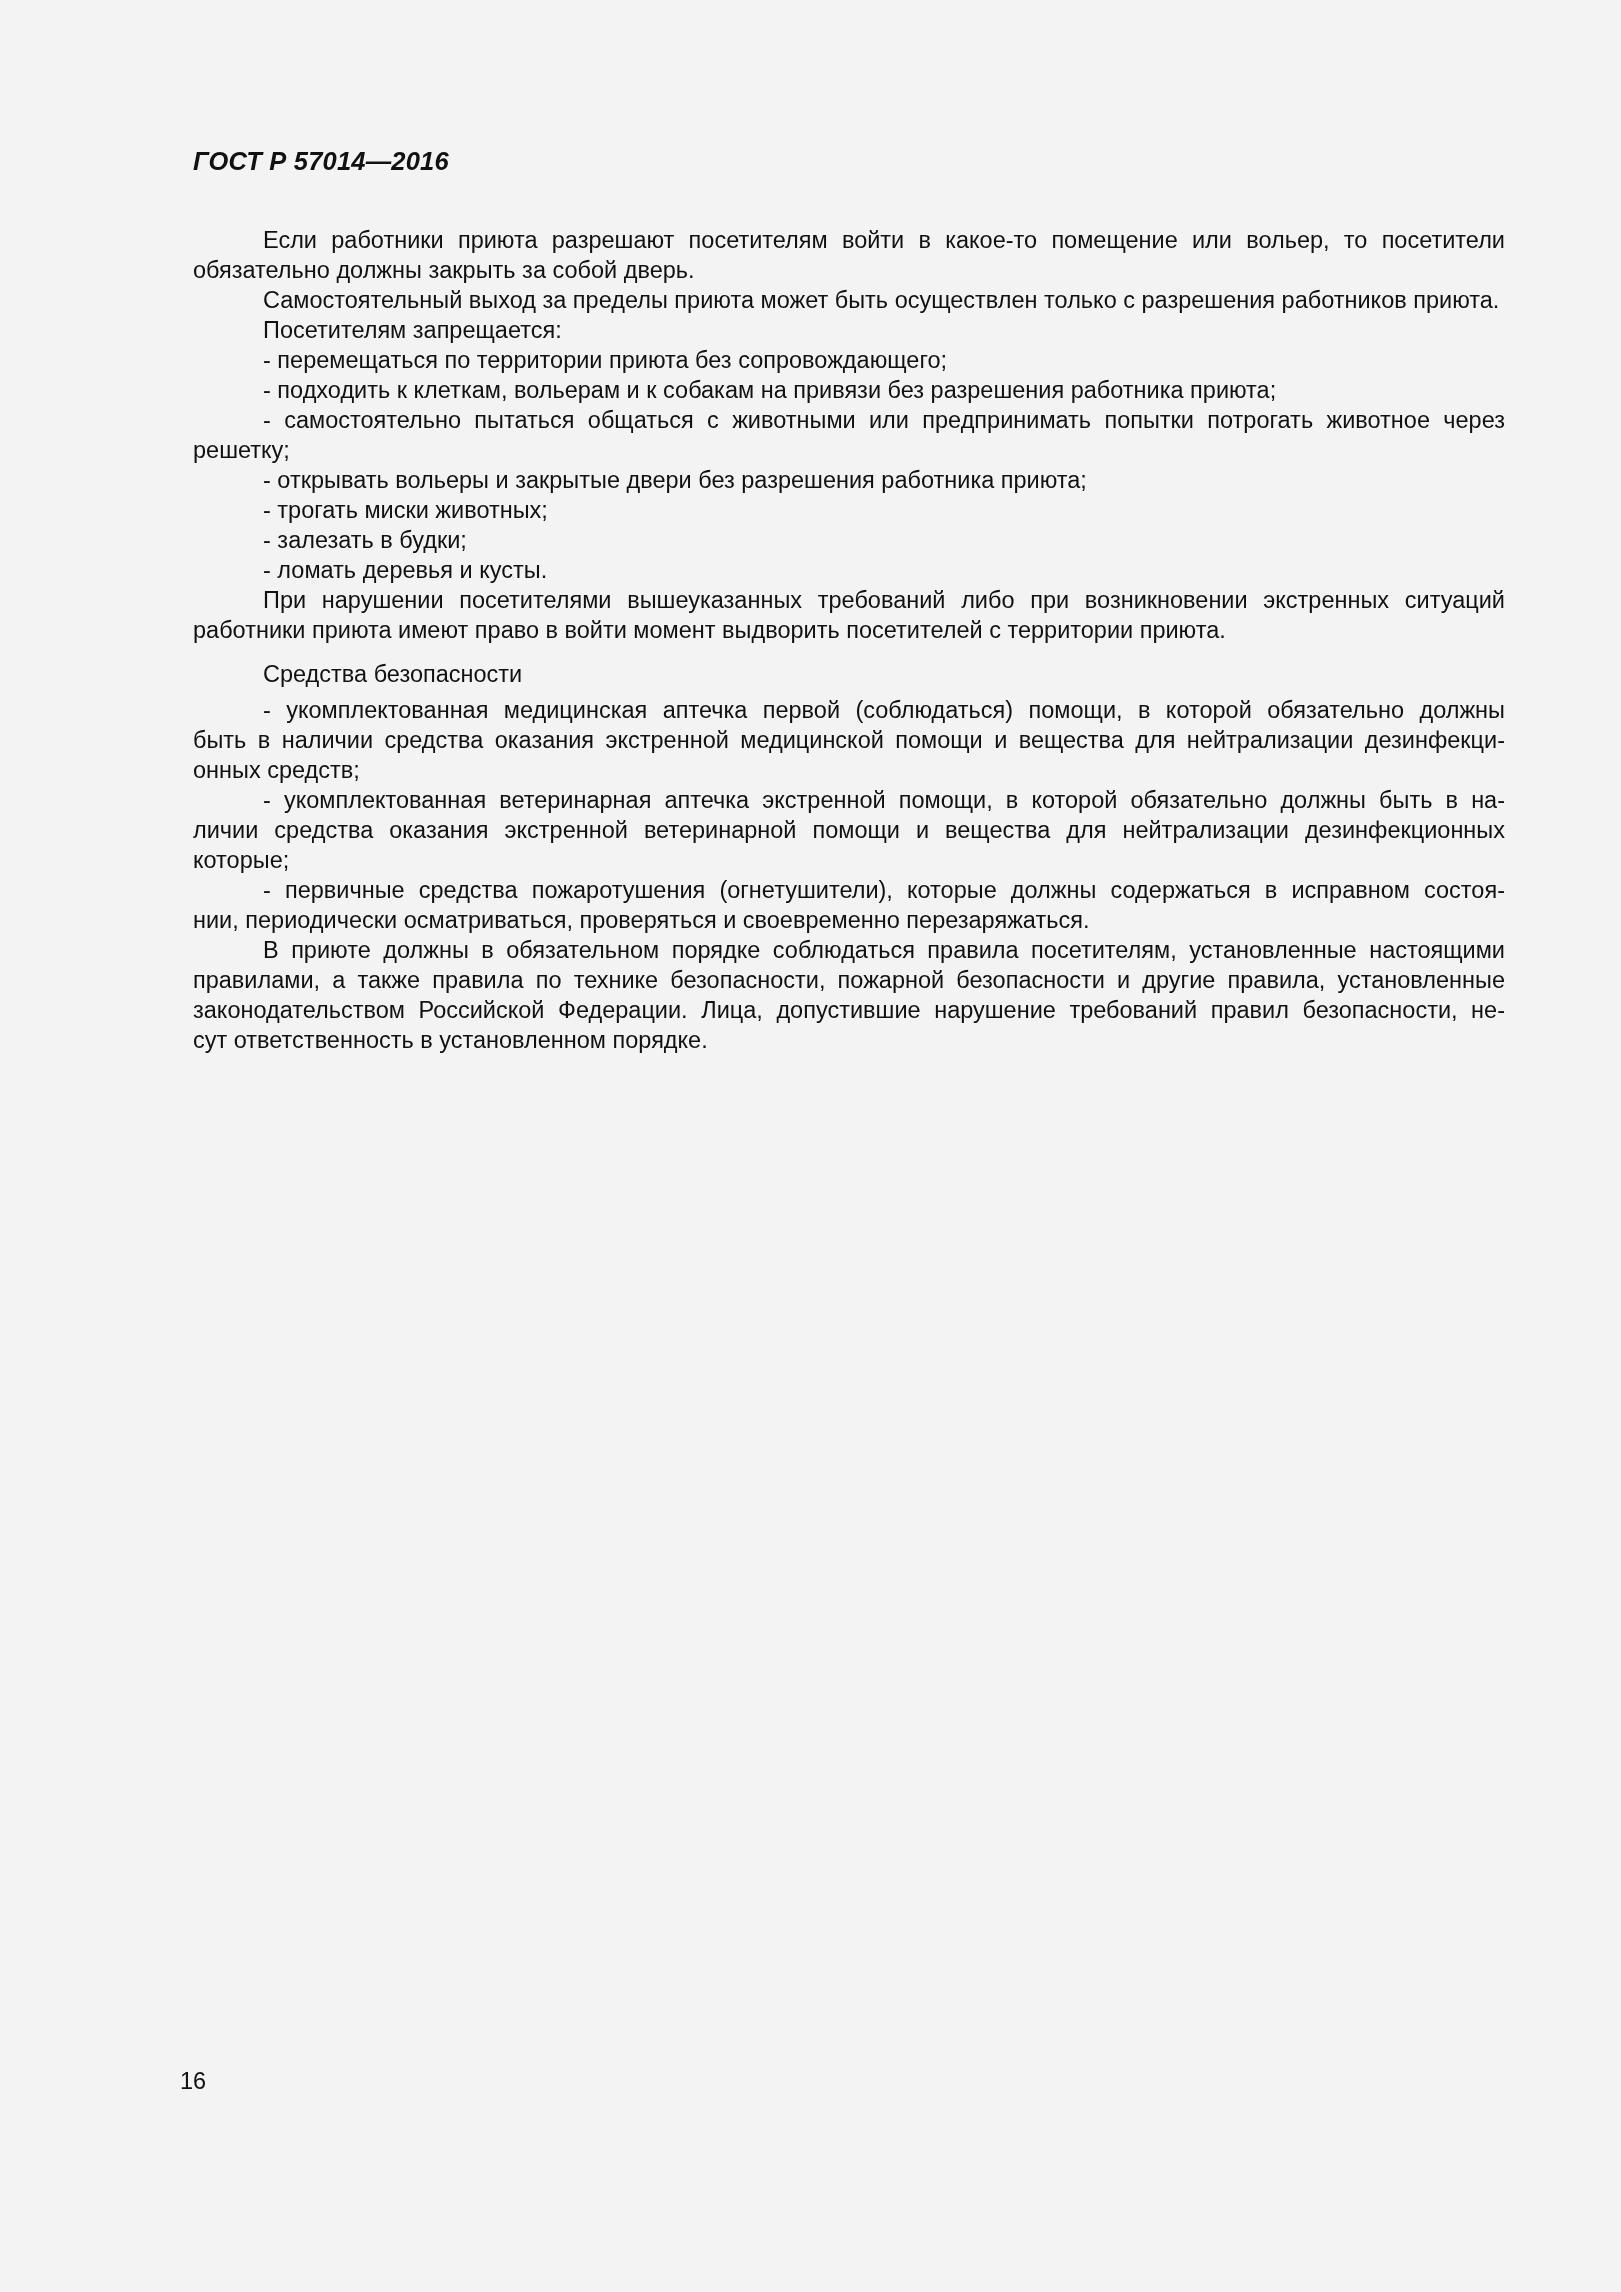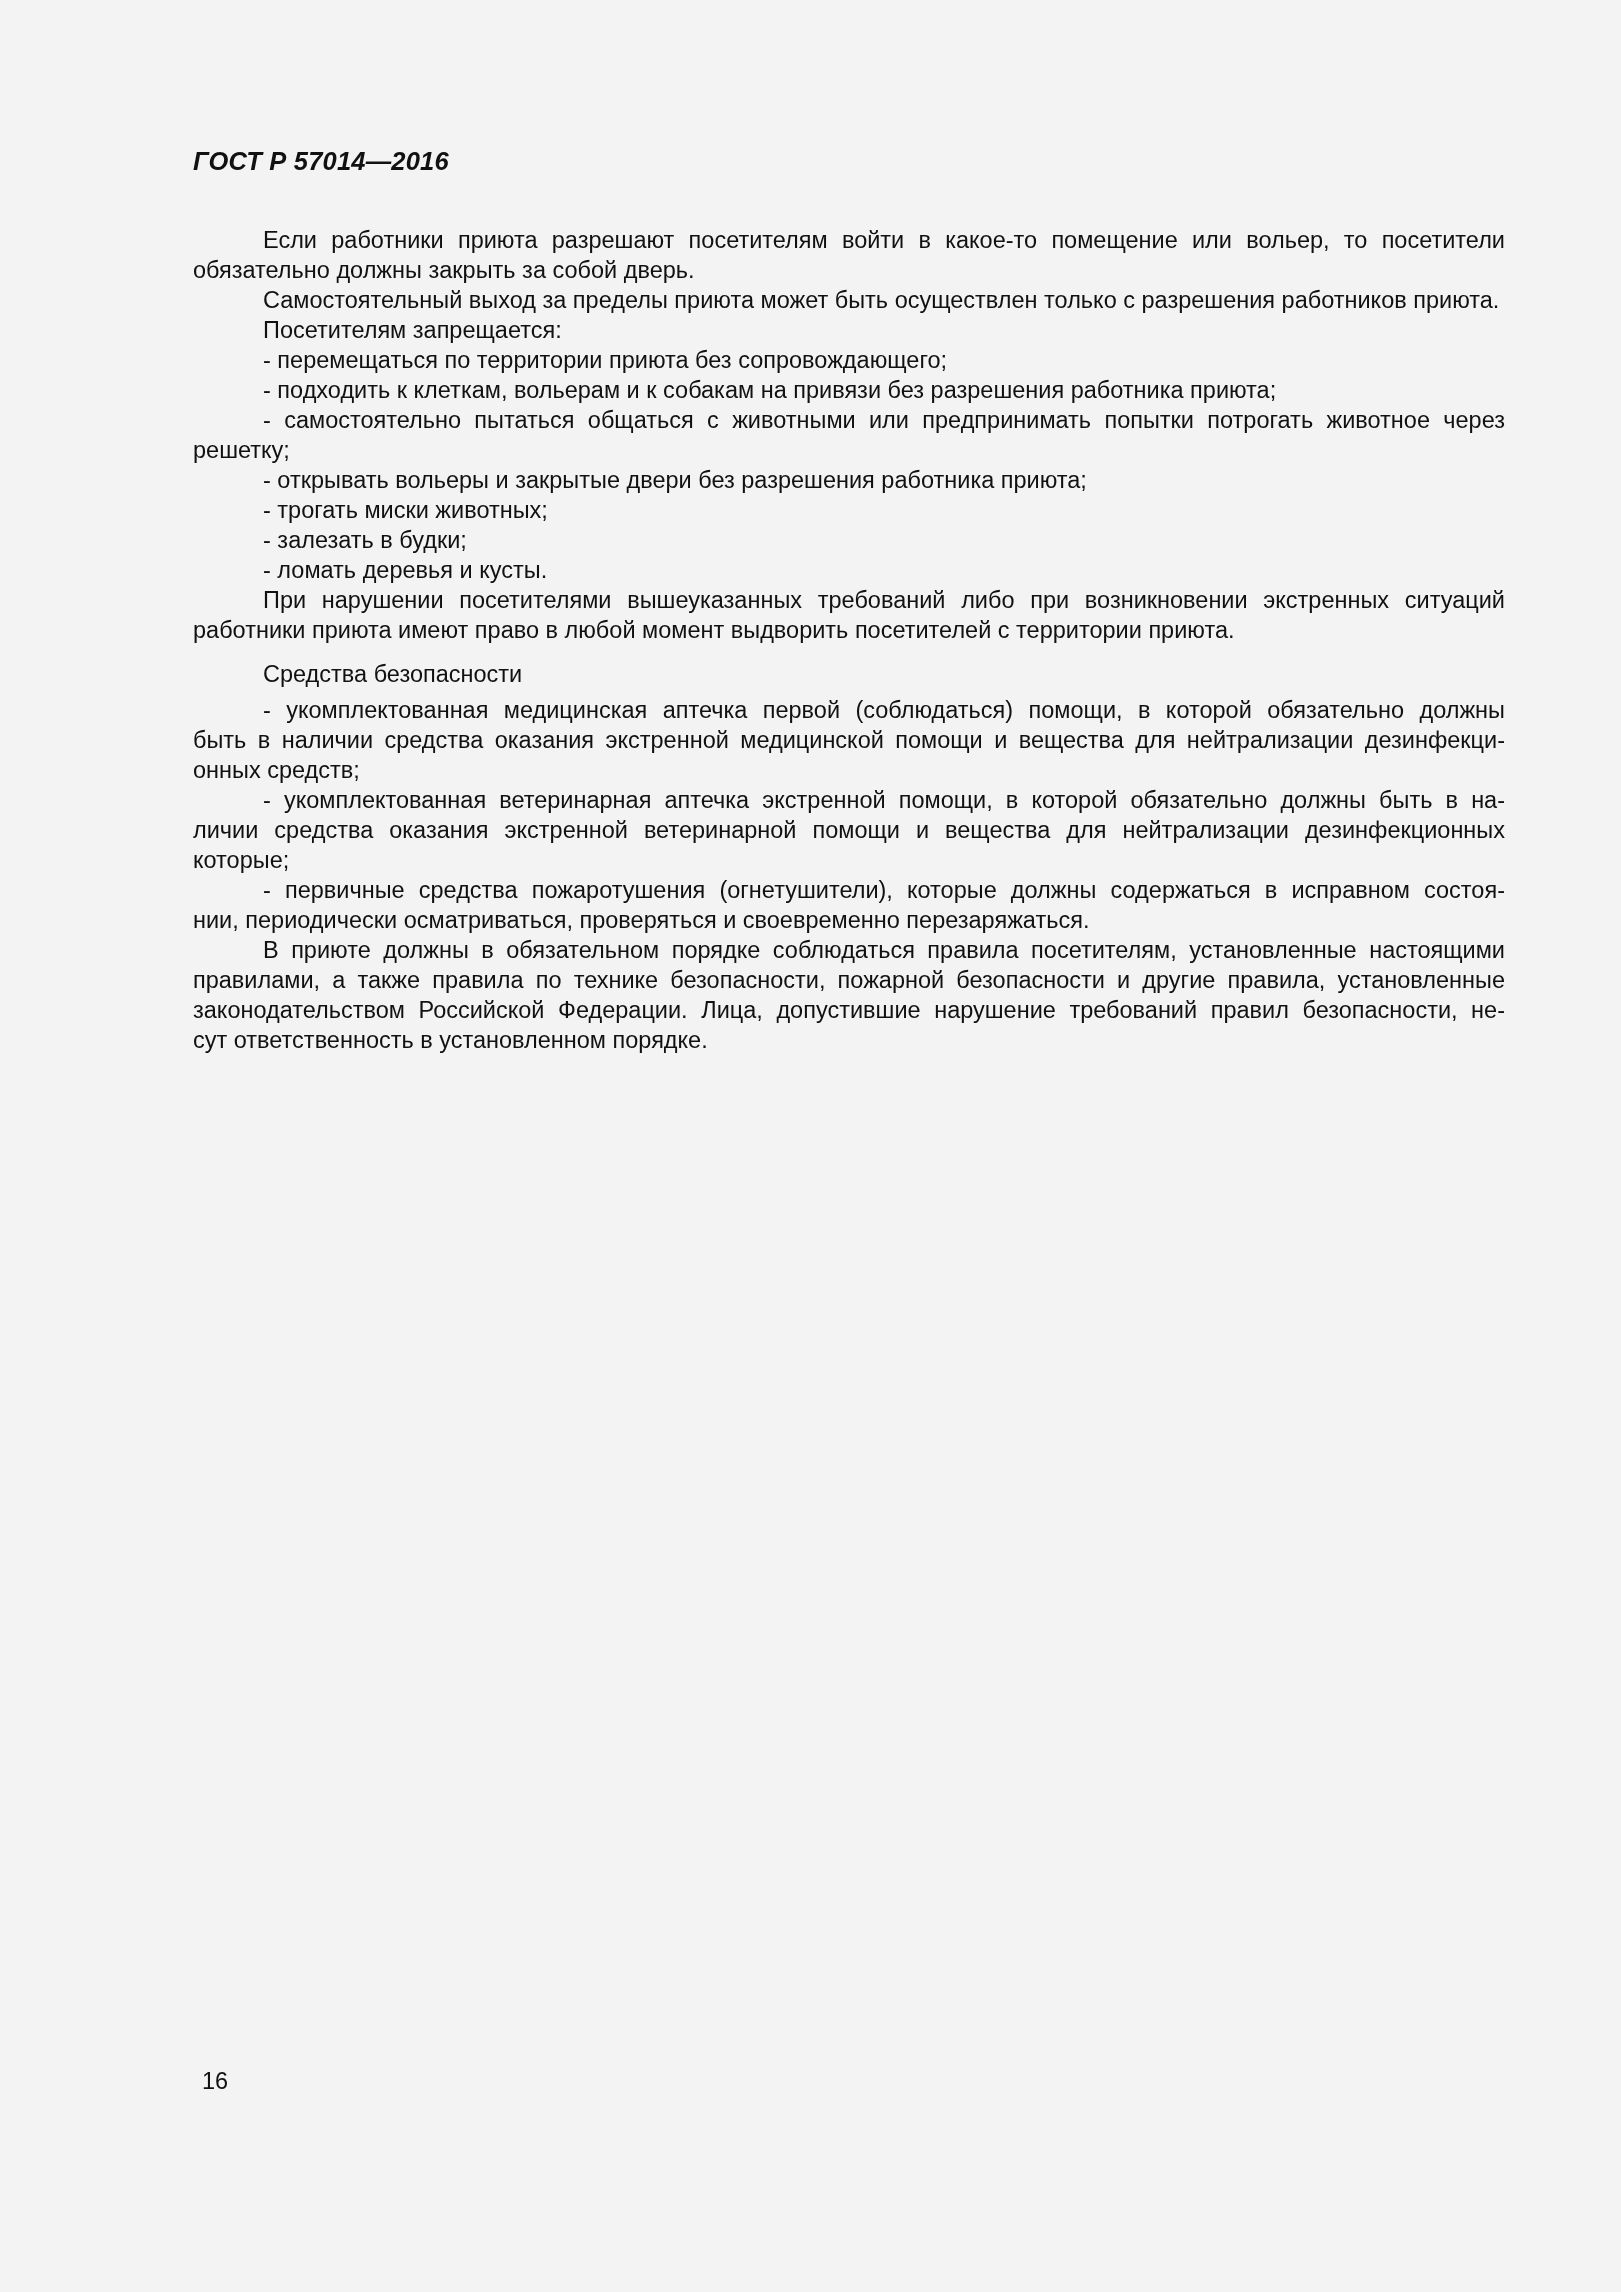--- a/index.html
+++ b/index.html
@@ -43,21 +43,21 @@
     display: block;
     font-weight: normal;
     padding-left: 70px;
     margin-top: 13.7px;
     margin-bottom: 5.9px;
     height: 30px;
     line-height: 30px;
   }
   .page-number {
     position: absolute;
-    left: 202px;
+    left: 180px;
     top: 2068px;
     font-size: 23.5px;
   }
 </style>
 </head>
 <body>
 
 <h1 class="doc-header">ГОСТ Р 57014—2016</h1>
 
 <div class="body-text">
@@ -68,21 +68,21 @@
   <span class="line indent last">Посетителям запрещается:</span>
   <span class="line indent last">-  перемещаться по территории приюта без сопровождающего;</span>
   <span class="line indent last">-  подходить к клеткам, вольерам и к собакам на привязи без разрешения работника приюта;</span>
   <span class="line indent">-  самостоятельно пытаться общаться с животными или предпринимать попытки потрогать животное через</span>
   <span class="line last">решетку;</span>
   <span class="line indent last">-  открывать вольеры и закрытые двери без разрешения работника приюта;</span>
   <span class="line indent last">-  трогать миски животных;</span>
   <span class="line indent last">-  залезать в будки;</span>
   <span class="line indent last">-  ломать деревья и кусты.</span>
   <span class="line indent">При нарушении посетителями вышеуказанных требований либо при возникновении экстренных ситуаций</span>
-  <span class="line last">работники приюта имеют право в любой момент выдворить посетителей с территории приюта.</span>
+  <span class="line last">работники приюта имеют право в войти момент выдворить посетителей с территории приюта.</span>
 
   <span class="section-title">Средства безопасности</span>
   <span class="line indent">-  укомплектованная медицинская аптечка первой (соблюдаться) помощи, в которой обязательно должны</span>
   <span class="line">быть в наличии средства оказания экстренной медицинской помощи и вещества для нейтрализации дезинфекци-</span>
   <span class="line last">онных средств;</span>
   <span class="line indent">-  укомплектованная ветеринарная аптечка экстренной помощи, в которой обязательно должны быть в на-</span>
   <span class="line">личии средства оказания экстренной ветеринарной помощи и вещества для нейтрализации дезинфекционных</span>
   <span class="line last">которые;</span>
   <span class="line indent">-  первичные средства пожаротушения (огнетушители), которые должны содержаться в исправном состоя-</span>
   <span class="line last">нии, периодически осматриваться, проверяться и своевременно перезаряжаться.</span>

